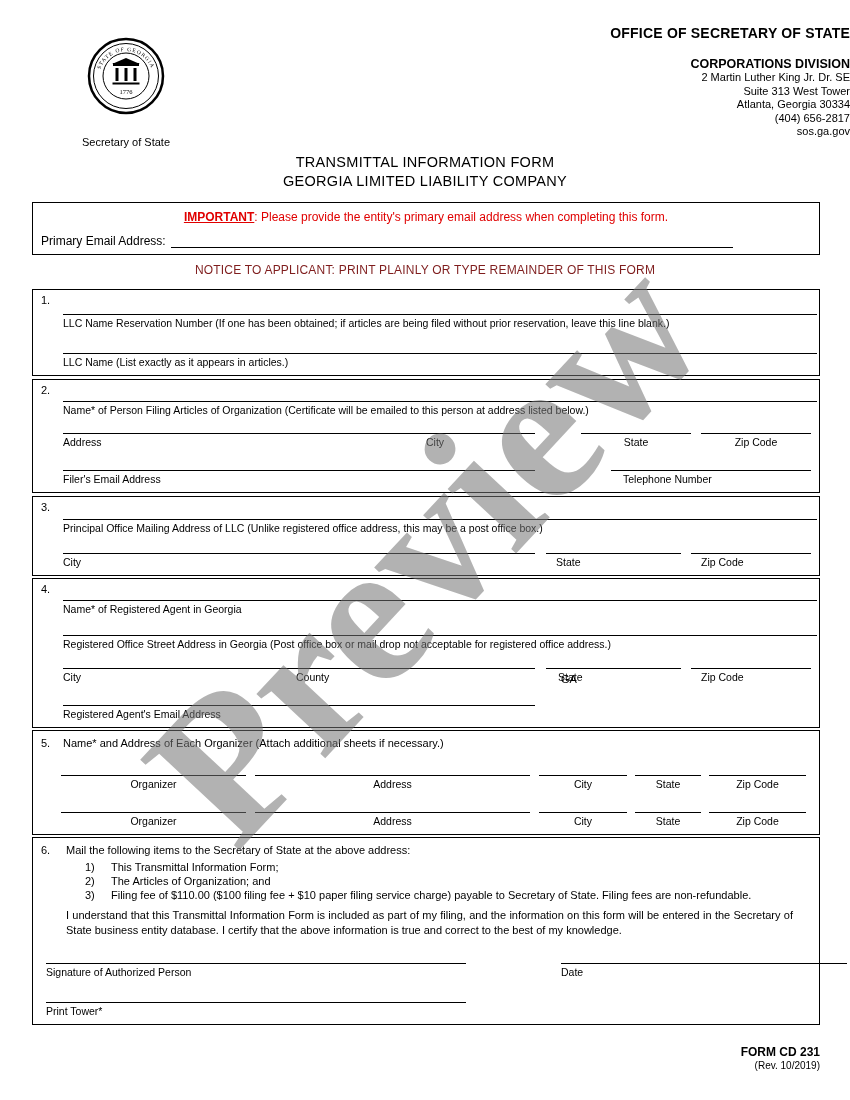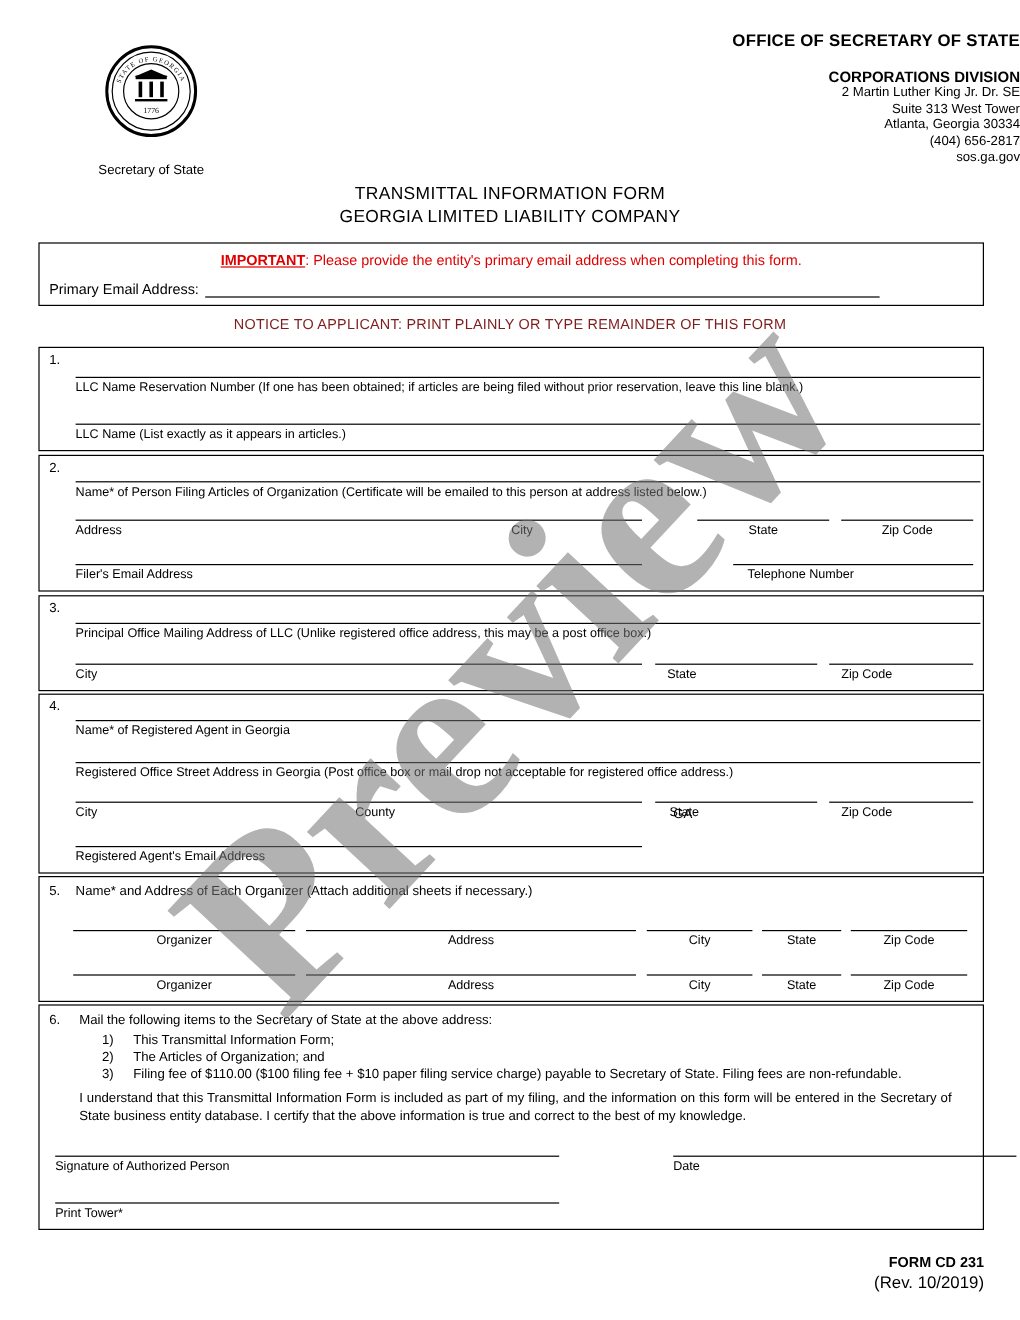--- a/index.html
+++ b/index.html
@@ -40,21 +40,21 @@
 
   
   .s6-intro { position:absolute; left:33px; top:6px; font-size:11px; }
   .s6-item { position:absolute; left:52px; font-size:11px; white-space:nowrap; }
   .s6-item .lnum { display:inline-block; width:26px; }
   .s6-cert { position:absolute; left:33px; right:26px; top:70px; font-size:11px;
              line-height:14.5px; text-align:justify; }
 
   .foot-note { position:absolute; left:42px; top:1036px; font-size:11px; }
   .form-num { position:absolute; right:30px; top:1045px; font-size:12px; font-weight:bold; text-align:right; }
-  .form-rev { position:absolute; right:30px; top:1060px; font-size:14px; text-align:left; }
+  .form-rev { position:absolute; right:30px; top:1060px; font-size:10px; text-align:left; }
 
   .watermark { position:absolute; left:0; top:0; width:850px; height:1100px;
                display:flex; align-items:center; justify-content:center;
                pointer-events:none; z-index:50; }
   .watermark span { font-family:"Liberation Serif", serif; font-weight:bold;
                     font-size:205px; color:rgba(115,115,115,0.55);
                     transform:rotate(-47deg); white-space:nowrap; }
 </style>
 </head>
 <body>

